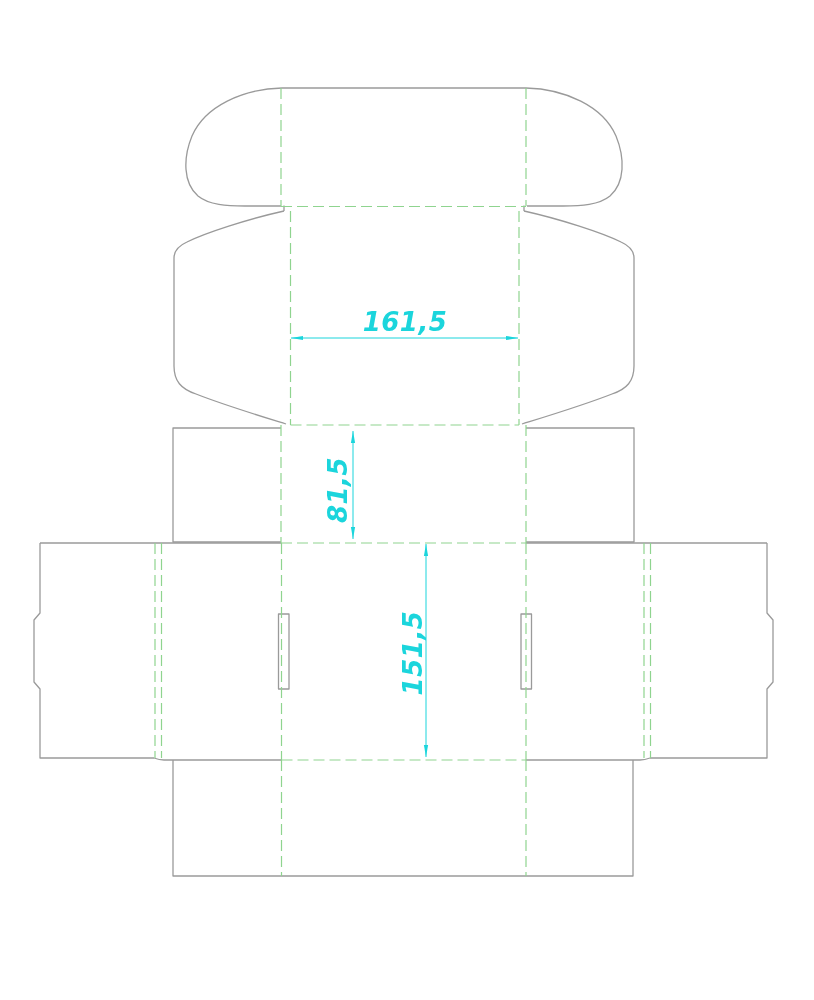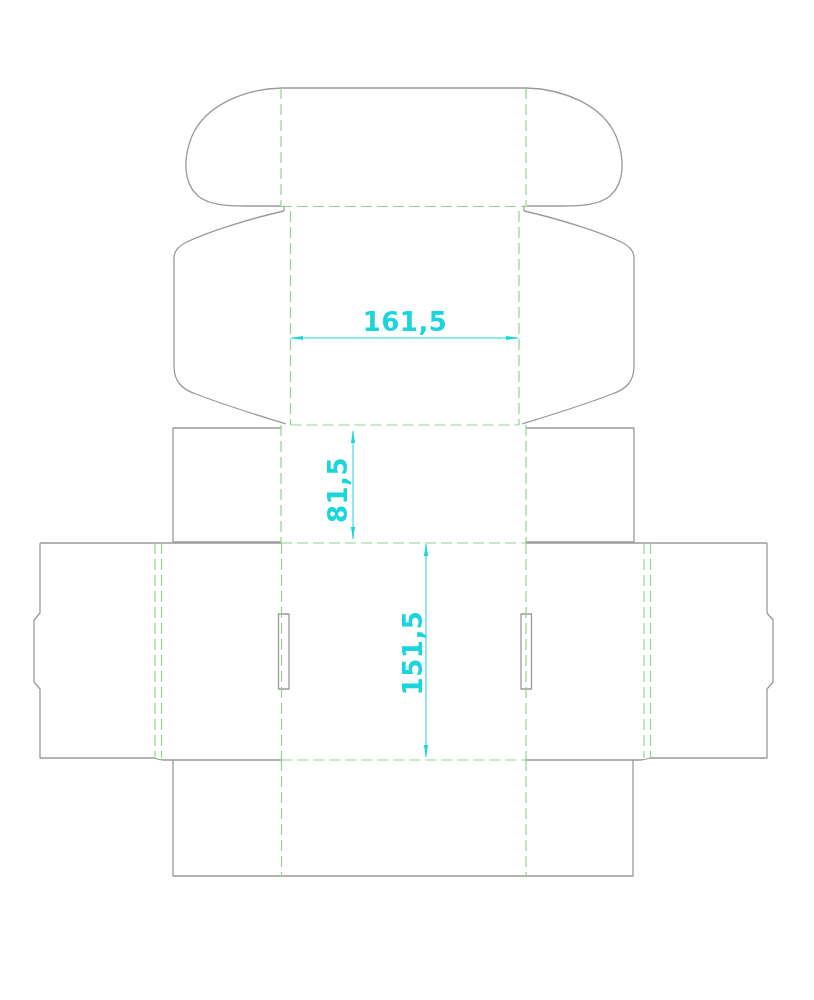--- a/index.html
+++ b/index.html
@@ -9,20 +9,21 @@
     width: 814px;
     height: 1000px;
     overflow: hidden;
     font-family: "DejaVu Sans", sans-serif;
   }
   .stage {
     position: relative;
     width: 814px;
     height: 892px;
     background: #ffffff;
+    font-style: italic;
   }
   svg { display: block; }
   .cut-line {
     fill: none;
     stroke-linecap: butt;
     stroke-linejoin: round;
   }
   .fold-line {
     fill: none;
     stroke-linecap: butt;

